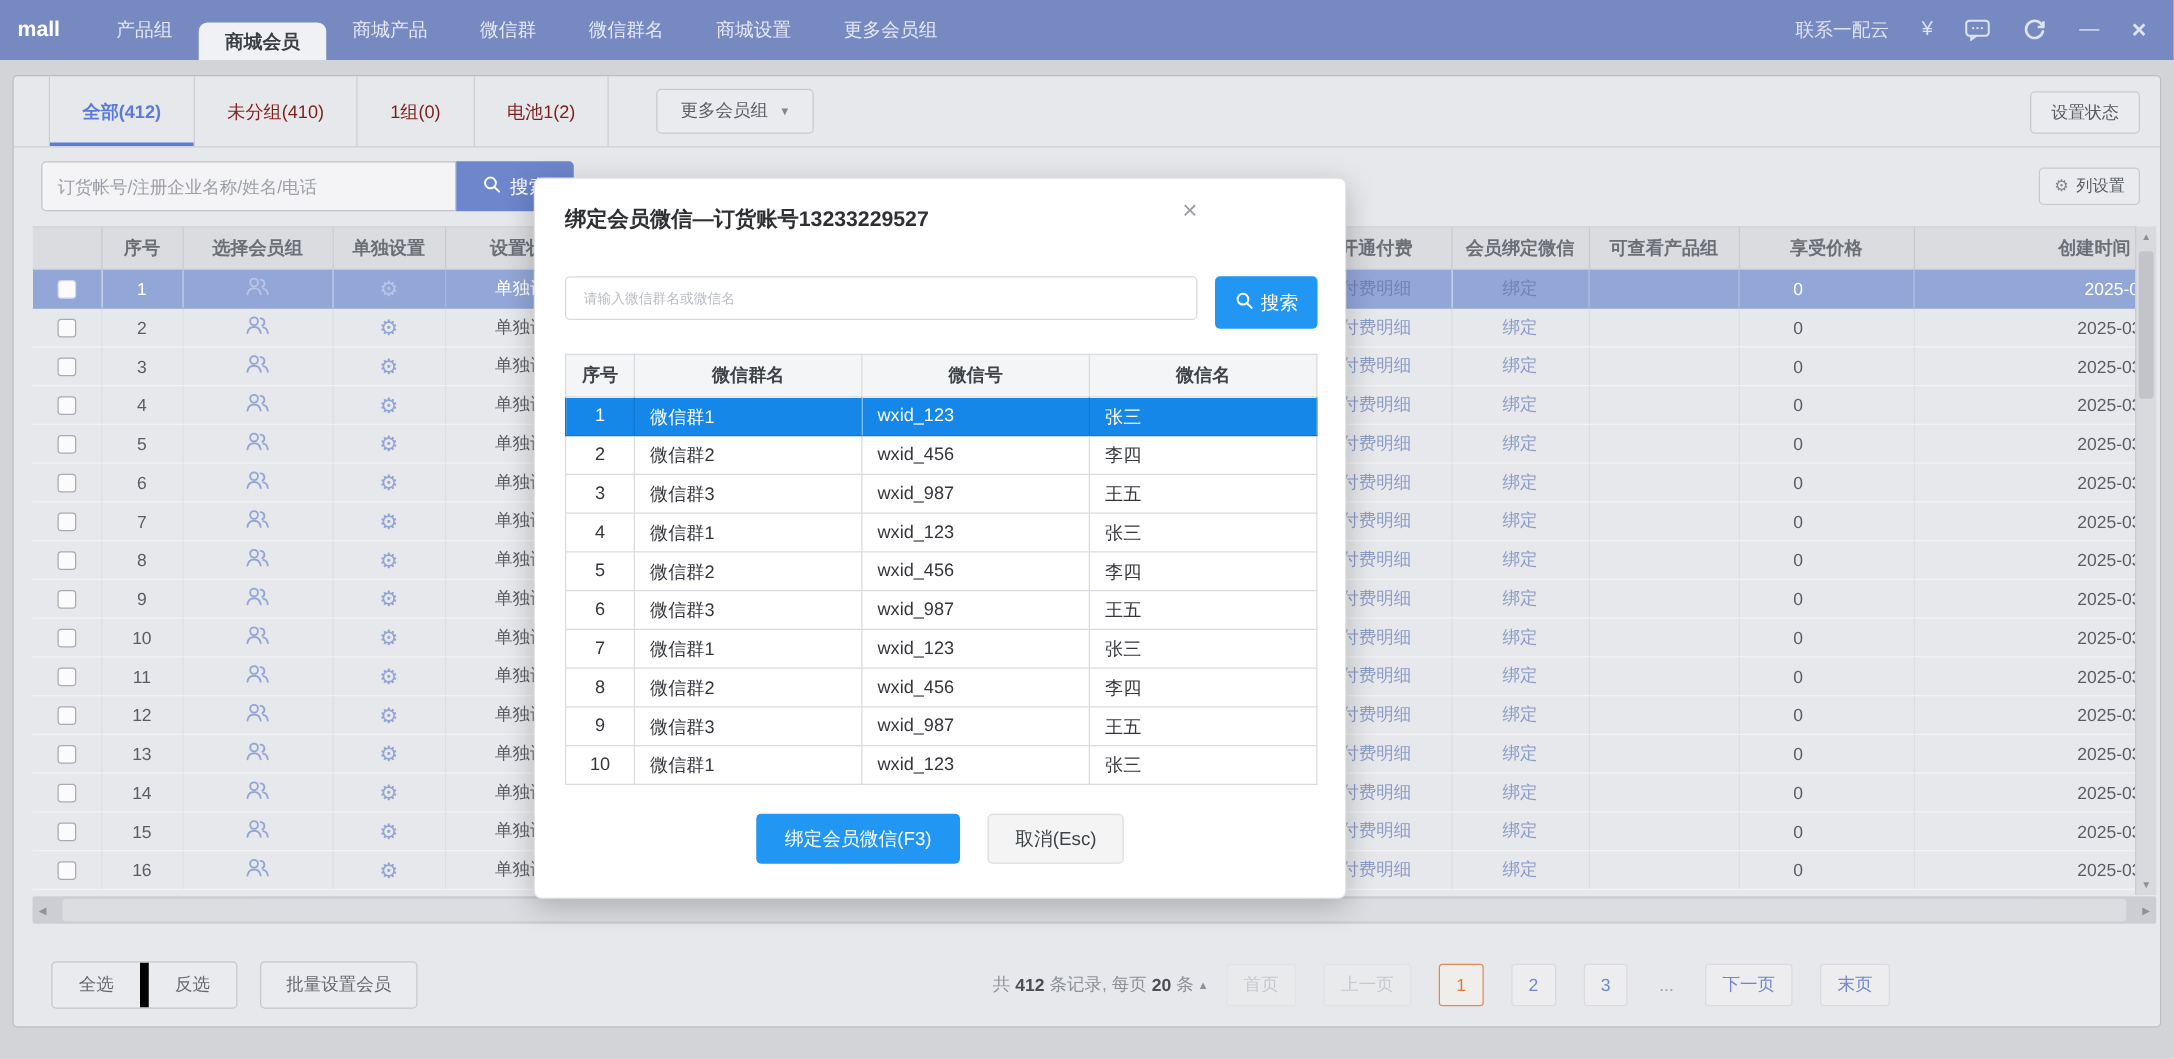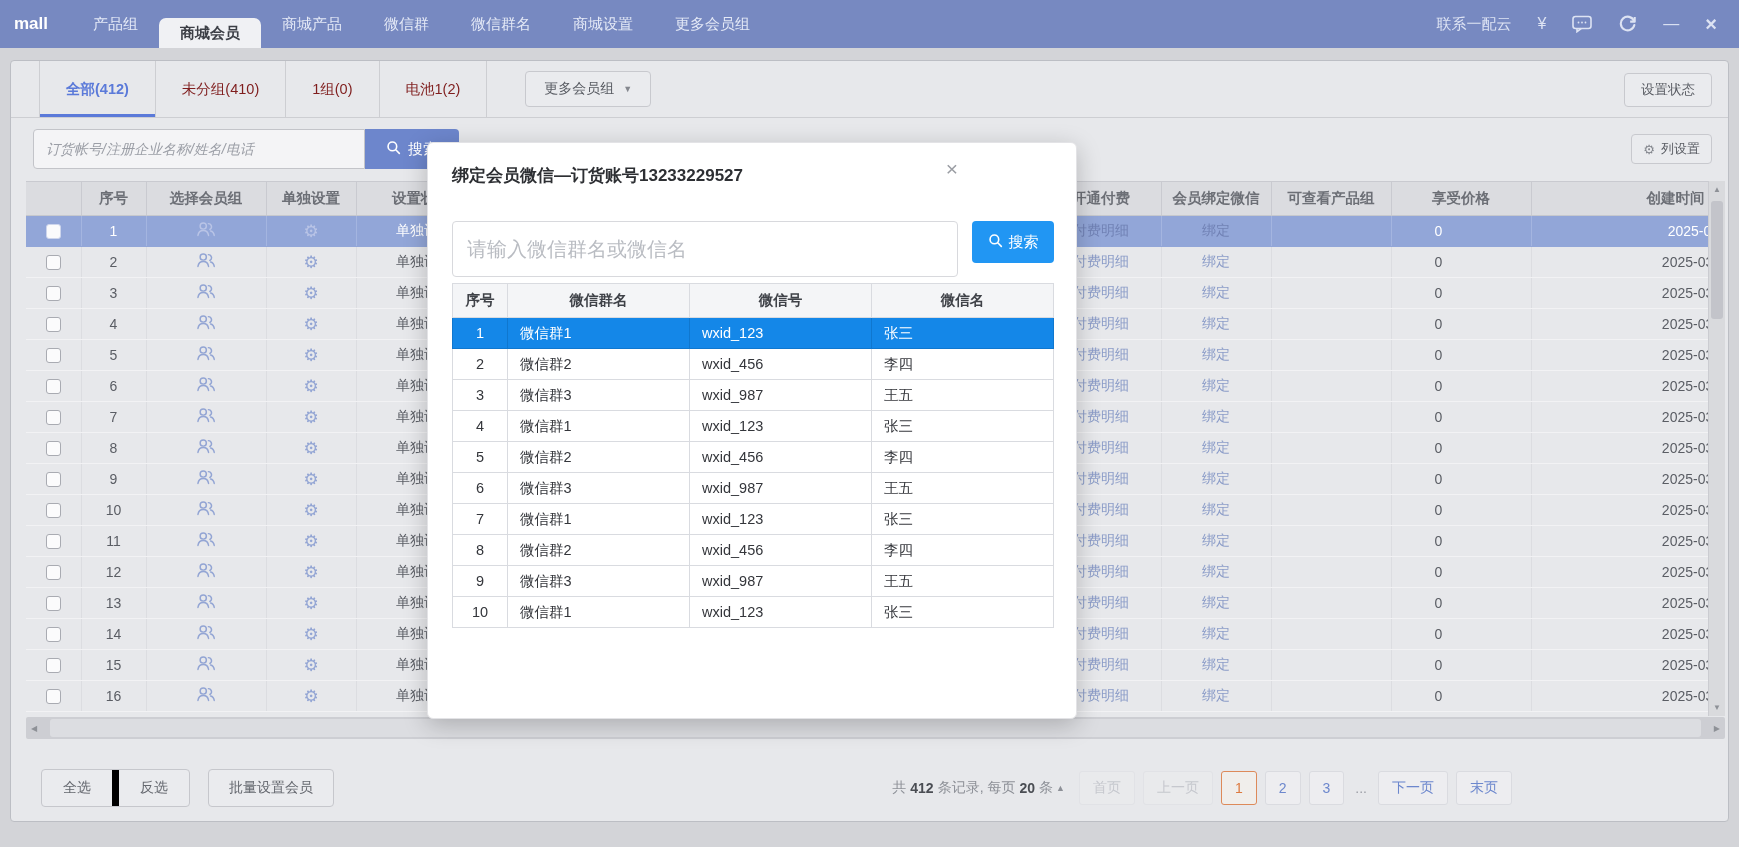--- a/index.html
+++ b/index.html
@@ -25,21 +25,21 @@
   .tabs-row{position:absolute;left:0;top:0;width:100%;height:57px;border-bottom:1px solid #cdced2;display:flex;align-items:stretch;gap:12px;}
   .tabs{display:flex;margin-left:28px;align-items:stretch;}
   .gtab{display:flex;align-items:center;padding:0 26px;font-size:14.5px;color:#7f1d1d;border-right:1px solid #cdced2;cursor:pointer;}
   .gtab:first-child{border-left:1px solid #cdced2;}
   .gtab.active{color:#5b7ad9;font-weight:600;box-shadow:inset 0 -3px 0 #5b7ad9;}
   .more-btn{margin-left:26px;align-self:center;height:36px;padding:0 18px;border:1px solid #c8c9ce;border-radius:4px;background:#eaebee;color:#595c63;font-size:14px;display:flex;align-items:center;gap:9px;cursor:pointer;}
   .more-btn .dd{font-size:9px;color:#84878e;}
   .setgroup-btn{position:absolute;right:16px;top:12px;height:34px;padding:0 16px;border:1px solid #c8c9ce;border-radius:4px;background:#eaebee;color:#595c63;font-size:13.5px;cursor:pointer;}
 
   
-  .main-search{position:absolute;left:22px;top:68px;width:332px;height:40px;border:1px solid #c3c4c9;border-radius:4px 0 0 4px;background:#f4f4f6;padding:0 12px;font-size:14px;color:#44464c;outline:none;font-style:italic;}
+  .main-search{position:absolute;left:22px;top:68px;width:332px;height:40px;border:1px solid #c3c4c9;border-radius:4px 0 0 4px;background:#f4f4f6;padding:0 12px;font-size:14px;color:#44464c;outline:none;}
   .main-search::placeholder{color:#9b9ea6;}
   .main-search-btn{position:absolute;left:354px;top:68px;width:94px;height:40px;background:#6d86cc;border:none;border-radius:0 4px 4px 0;color:#fff;font-size:15px;display:flex;align-items:center;justify-content:center;gap:7px;cursor:pointer;}
   .colset-btn{position:absolute;right:16px;top:73px;height:30px;padding:0 11px;border:1px solid #c8c9ce;border-radius:4px;background:#eaebee;color:#595c63;font-size:13px;display:flex;align-items:center;gap:6px;cursor:pointer;}
   .colset-btn .gear{font-size:13px;color:#84878e;}
 
   
   .tview{position:absolute;left:15px;top:120px;width:1682px;height:535px;overflow:hidden;}
   .mtable{border-collapse:collapse;table-layout:fixed;width:1765px;}
   .mtable th{height:34px;background:#dbdce0;border-right:1px solid #c9cad0;border-top:1px solid #c9cad0;border-bottom:1px solid #c6c8cd;font-size:14.5px;font-weight:bold;color:#6c6f76;text-align:center;}
   .mtable th.h-created{text-align:left;padding-left:115px;}
@@ -70,31 +70,31 @@
   
   .footer{position:absolute;left:0;top:694px;width:100%;height:66px;display:flex;align-items:center;padding:0 16px;}
   .btn-group{display:flex;margin-left:14px;border:1px solid #c6c7cc;border-radius:4px;overflow:hidden;height:38px;background:#eaebee;}
   .btn-group button{border:none;background:transparent;padding:0 21px;font-size:14px;color:#65686f;cursor:pointer;}
   .btn-group button:first-child{border-right:7px solid #000000;}
   .batch-btn{margin-left:18px;height:38px;padding:0 20px;border:1px solid #c6c7cc;border-radius:4px;background:#eaebee;color:#65686f;font-size:14px;cursor:pointer;}
   .f-right{margin-left:auto;margin-right:200px;display:flex;align-items:center;gap:14px;}
   .stats{font-size:14px;color:#8d9097;display:flex;align-items:center;}
   .stats b{color:#4a4d53;margin:0 4px;text-align:right;}
   .stats .caret{font-size:9px;margin-left:3px;color:#8d9097;cursor:pointer;}
-  .pager{display:flex;align-items:center;gap:8px;}
+  .pager{display:flex;align-items:center;gap:22px;}
   .page-btn{height:34px;min-width:32px;padding:0 13px;border:1px solid #dadbe0;border-radius:3px;background:#ededf0;display:flex;align-items:center;justify-content:center;font-size:14px;color:#6c87cd;cursor:pointer;}
   .page-btn.disabled{color:#c6c8ce;background:#e9eaec;border-color:#e1e2e6;cursor:default;}
   .page-btn.active{border-color:#dd8a5a;color:#dd7a3f;background:#f0eeeb;}
   .page-ell{color:#9a9da4;font-size:14px;padding:0 3px;}
 
   
   .modal{position:absolute;left:427px;top:142px;width:650px;height:577px;background:#ffffff;border:1px solid #e3e3e6;border-radius:6px;box-shadow:0 6px 24px rgba(0,0,0,.22);}
   .m-title{position:absolute;left:24px;top:21px;font-size:17px;font-weight:bold;color:#2d2f33;}
   .m-close{position:absolute;right:118px;top:15px;font-size:21px;color:#9a9da3;cursor:pointer;line-height:1;}
-  .m-input{position:absolute;left:24px;top:78px;width:506px;height:56px;border:1px solid #d8d9dd;border-radius:4px;padding:0 14px;font-size:20px;color:#4c1d95;outline:none;}
+  .m-input{position:absolute;left:24px;top:78px;width:506px;height:35px;border:1px solid #d8d9dd;border-radius:4px;padding:0 14px;font-size:11px;color:#4c1d95;outline:none;}
   .m-input::placeholder{color:#b9bcc2;}
   .m-search{position:absolute;left:544px;top:78px;width:82px;height:42px;background:#2196f3;border:none;border-radius:4px;color:#fff;font-size:15px;display:flex;align-items:center;justify-content:center;gap:6px;cursor:pointer;}
   .m-table{position:absolute;left:24px;top:140px;width:601px;border-collapse:collapse;table-layout:fixed;}
   .m-table th{height:34px;background:#f4f5f7;border:1px solid #d9dbe0;font-size:14.5px;color:#3f4248;font-weight:bold;text-align:center;}
   .m-table td{height:31px;border:1px solid #d9dbe0;font-size:14.5px;color:#34363b;padding:0 12px;text-align:left;white-space:nowrap;overflow:hidden;}
   .m-table td.ctr{text-align:center;padding:0;}
   .m-table tr.m-sel td{background:#1487e8;color:#ffffff;border-color:#0f77cf;}
   .m-actions{position:absolute;left:0;top:508px;width:100%;display:flex;justify-content:center;gap:22px;}
   .m-confirm{height:40px;padding:0 23px;background:#2196f3;color:#fff;border:none;border-radius:4px;font-size:15px;cursor:pointer;}
   .m-cancel{height:40px;padding:0 21px;background:#f4f4f5;color:#3f4248;border:1px solid #dcdcde;border-radius:4px;font-size:15px;cursor:pointer;}
@@ -708,15 +708,19 @@
             <td>王五</td>
           </tr>
           <tr>
             <td class="ctr">10</td>
             <td>微信群1</td>
             <td>wxid_123</td>
             <td>张三</td>
           </tr>
         </tbody>
       </table>
+    <div class="m-actions">
+      <button class="m-confirm">绑定会员微信(F3)</button>
+      <button class="m-cancel">取消(Esc)</button>
+    </div>
   </div>
 
 </div>
 
 </body></html>

